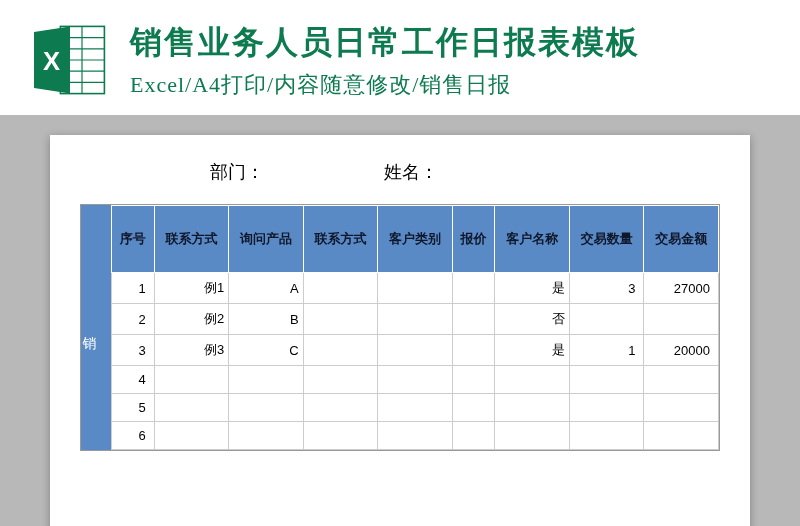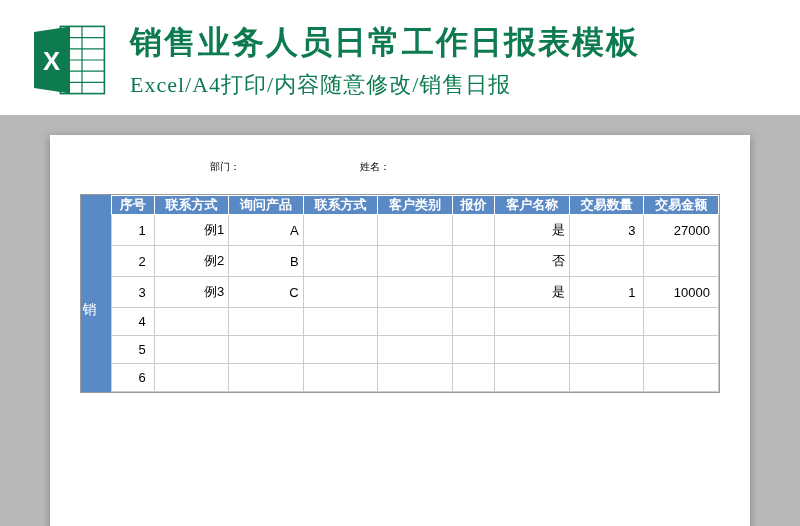--- a/index.html
+++ b/index.html
@@ -50,21 +50,21 @@
       text-align: center;
       font-size: 28px;
       font-weight: bold;
       color: #000;
       margin-bottom: 10px;
     }
     .doc-meta {
       display: flex;
       gap: 120px;
       padding-left: 130px;
-      font-size: 10px;
+      font-size: 18px;
       color: #000;
       margin-bottom: 20px;
     }
     .table-wrap {
       display: flex;
       border: 1px solid #999;
     }
     .side-label {
       background: #5a8ac6;
       color: #fff;
@@ -76,22 +76,22 @@
       font-size: 14px;
       writing-mode: vertical-rl;
     }
     table {
       border-collapse: collapse;
       width: 100%;
       font-size: 13px;
     }
     th {
       background: #5a8ac6;
-      color: #ffffff;
-      padding: 0 4px;
+      color: #0f172a;
+      padding: 24px 4px;
       border: 1px solid #fff;
       font-weight: bold;
       text-align: center;
     }
     td {
       border: 1px solid #ccc;
       padding: 6px 4px;
       text-align: right;
       height: 28px;
       color: #000;
@@ -168,21 +168,21 @@
             </tr>
             <tr>
               <td class="num">3</td>
               <td>例3</td>
               <td>C</td>
               <td></td>
               <td></td>
               <td></td>
               <td>是</td>
               <td class="num">1</td>
-              <td class="num">10000</td>
+              <td class="num">20000</td>
             </tr>
             <tr>
               <td class="num">4</td>
               <td></td>
               <td></td>
               <td></td>
               <td></td>
               <td></td>
               <td></td>
               <td class="num"></td>

